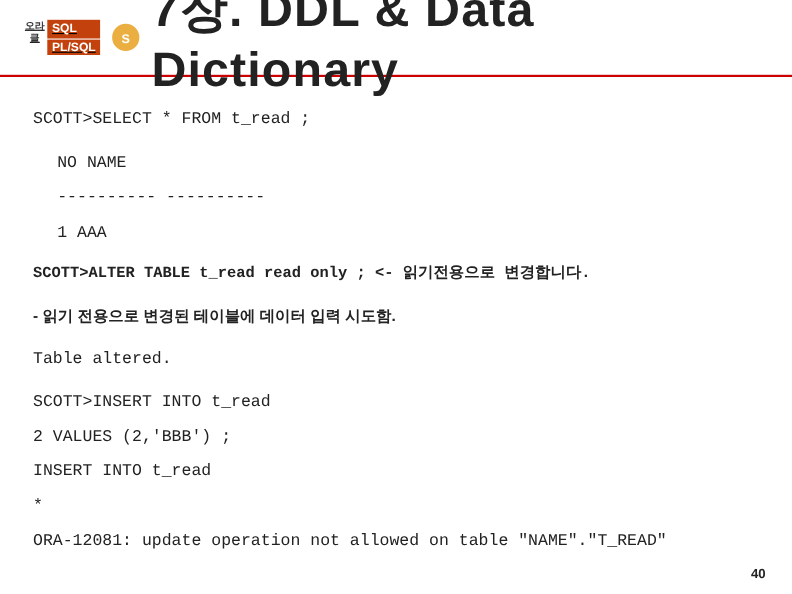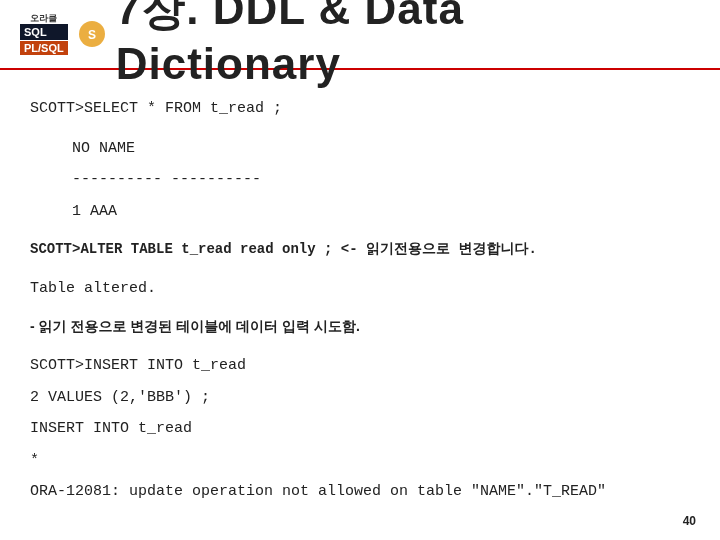--- a/index.html
+++ b/index.html
@@ -27,21 +27,21 @@
 
     .logo-top {
       font-size: 9px;
       color: #333;
       font-weight: bold;
       line-height: 1.2;
       text-align: center;
     }
 
     .logo-sql {
-      background: #0f172a;
+      background: #c2410c;
       color: white;
       font-weight: bold;
       font-size: 11px;
       padding: 1px 4px;
       line-height: 1.3;
     }
 
     .logo-plsql {
       background: #c2410c;
       color: white;
@@ -50,21 +50,22 @@
       padding: 1px 4px;
     }
 
     .logo-wrapper {
       display: flex;
       align-items: center;
     }
 
     .logo-text-block {
       display: flex;
-      flex-direction: column;
+      flex-direction: row;
+      text-decoration: underline;
     }
 
     .header-title {
       font-size: 44px;
       font-weight: bold;
       color: #222222;
       letter-spacing: 1px;
     }
 
     .content {
@@ -84,21 +85,21 @@
     .section {
       margin-bottom: 14px;
     }
 
     .bold-line {
       font-weight: bold;
       font-size: 14px;
     }
 
     .indent {
-      margin-left: 42px;
+      margin-left: 22px;
     }
 
     .page-number {
       position: absolute;
       bottom: 12px;
       right: 24px;
       font-size: 12px;
       font-weight: bold;
       color: #222;
     }
@@ -134,25 +135,25 @@
     <div class="code-block indent">NO  NAME</div>
     <div class="code-block indent">----------  ----------</div>
     <div class="code-block indent">         1  AAA</div>
   </div>
 
   <div class="section">
     <div class="code-block bold-line">SCOTT&gt;ALTER TABLE  t_read  read only ;  &lt;- 읽기전용으로 변경합니다.</div>
   </div>
 
   <div class="section">
-    <div class="code-block">Table altered.</div>
+    <div class="bold-line">- 읽기 전용으로 변경된 테이블에 데이터 입력 시도함.</div>
   </div>
 
   <div class="section">
-    <div class="bold-line">- 읽기 전용으로 변경된 테이블에 데이터 입력 시도함.</div>
+    <div class="code-block">Table altered.</div>
   </div>
 
   <div class="section">
     <div class="code-block">SCOTT&gt;INSERT INTO t_read</div>
     <div class="code-block">  2  VALUES (2,'BBB') ;</div>
     <div class="code-block">INSERT INTO t_read</div>
     <div class="code-block">             *</div>
     <div class="code-block">ORA-12081: update operation not allowed on table "NAME"."T_READ"</div>
   </div>
 

